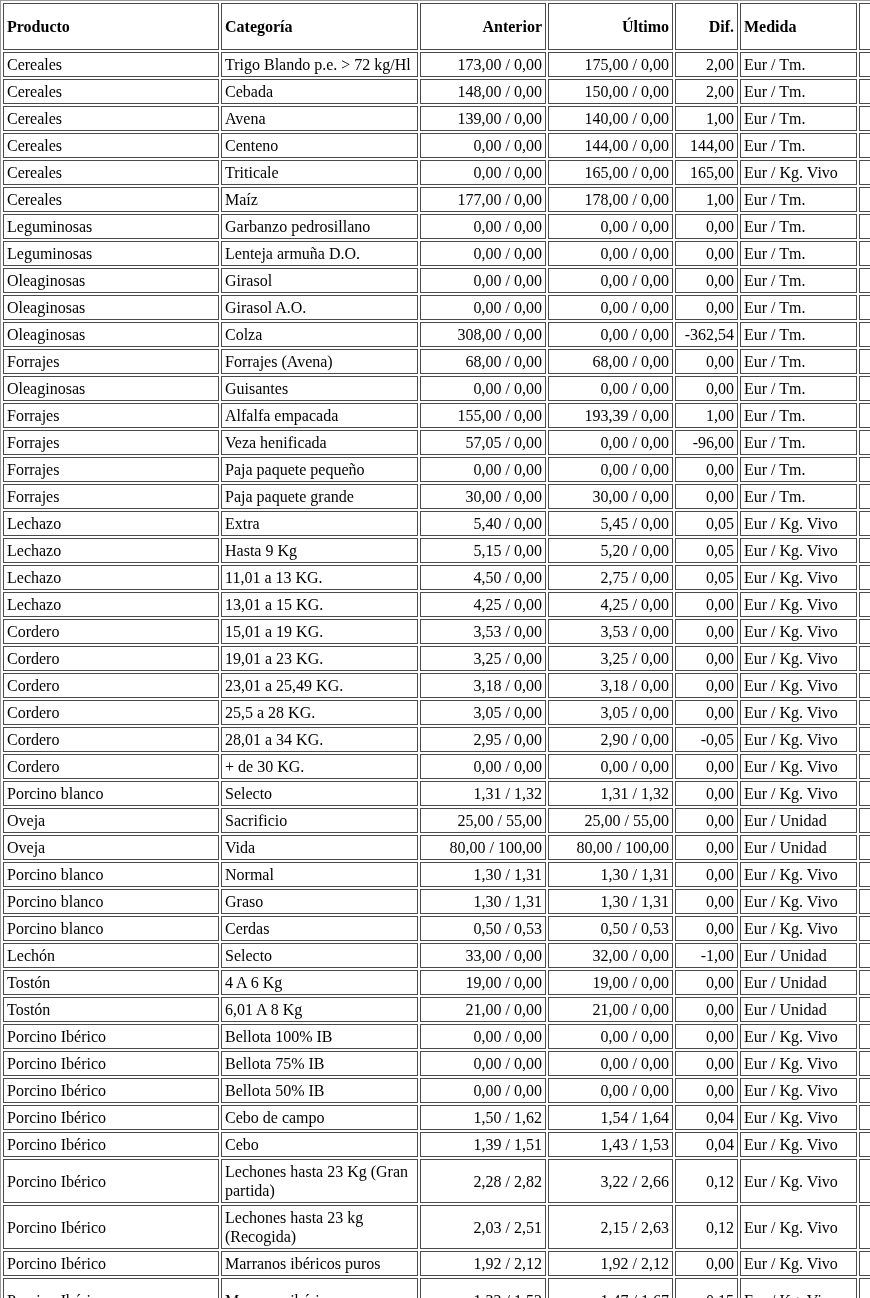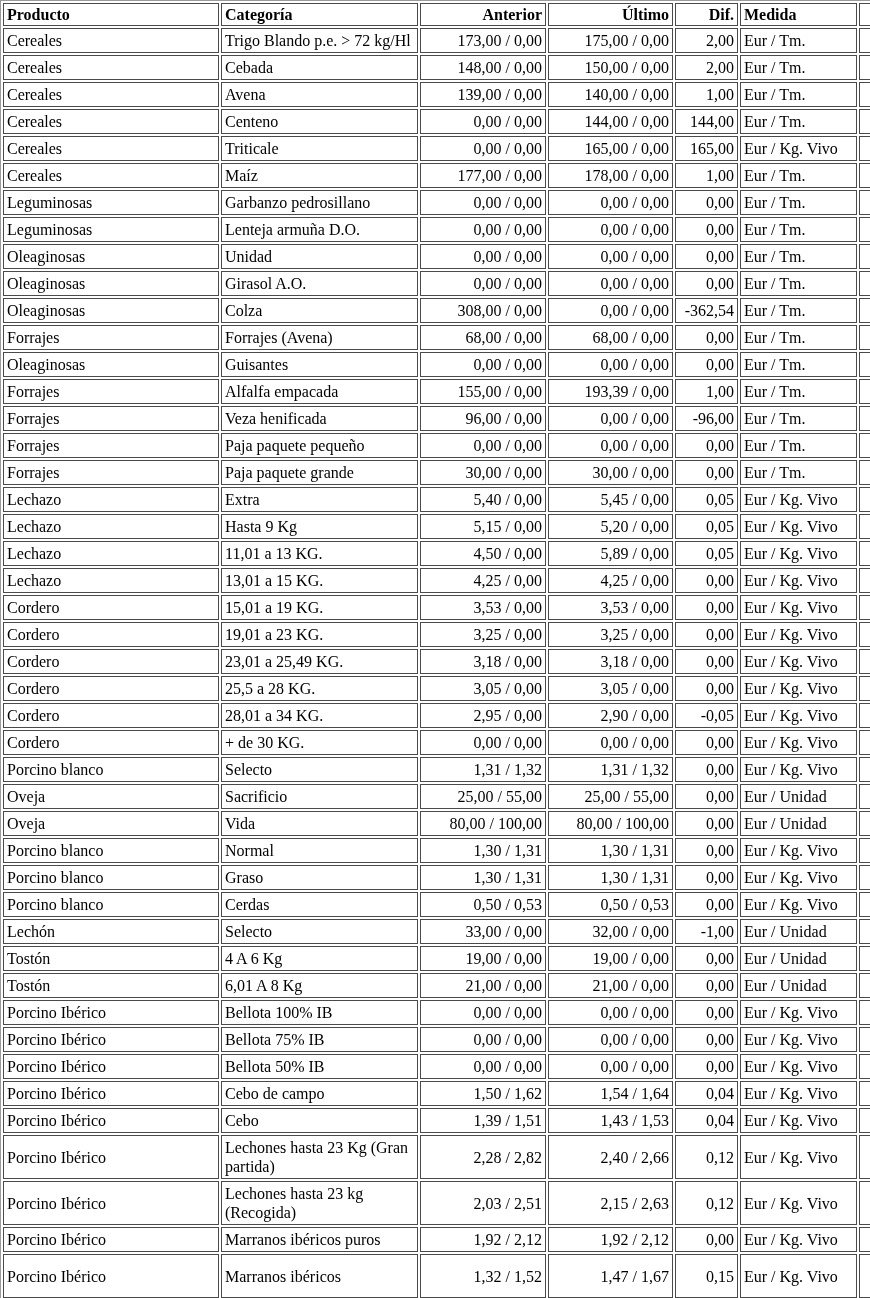--- a/index.html
+++ b/index.html
@@ -21,21 +21,21 @@
   th, td {
     box-sizing: border-box;
     border: 1px solid #4a4a4a;
     font-size: 16px;
     line-height: 19px;
     padding: 2px 3px;
     vertical-align: middle;
     overflow: hidden;
     background: #ffffff;
   }
-  th { font-weight: bold; padding: 1px 3px; }
+  th { font-weight: bold; padding: 13px 3px; }
   .al { text-align: left; }
   .ar { text-align: right; }
   col.c1 { width: 216px; }
   col.c2 { width: 197px; }
   col.c3 { width: 126px; }
   col.c4 { width: 125px; }
   col.c5 { width: 63px; }
   col.c6 { width: 117px; }
   col.c7 { width: 80px; }
   tbody tr:last-child td { height: 44px; }
@@ -132,21 +132,21 @@
         <td class="al">Leguminosas</td>
         <td class="al">Lenteja armuña D.O.</td>
         <td class="ar">0,00 / 0,00</td>
         <td class="ar">0,00 / 0,00</td>
         <td class="ar">0,00</td>
         <td class="al">Eur / Tm.</td>
         <td></td>
       </tr>
       <tr>
         <td class="al">Oleaginosas</td>
-        <td class="al">Unidad</td>
+        <td class="al">Girasol</td>
         <td class="ar">0,00 / 0,00</td>
         <td class="ar">0,00 / 0,00</td>
         <td class="ar">0,00</td>
         <td class="al">Eur / Tm.</td>
         <td></td>
       </tr>
       <tr>
         <td class="al">Oleaginosas</td>
         <td class="al">Girasol A.O.</td>
         <td class="ar">0,00 / 0,00</td>
@@ -187,21 +187,21 @@
         <td class="al">Alfalfa empacada</td>
         <td class="ar">155,00 / 0,00</td>
         <td class="ar">193,39 / 0,00</td>
         <td class="ar">1,00</td>
         <td class="al">Eur / Tm.</td>
         <td></td>
       </tr>
       <tr>
         <td class="al">Forrajes</td>
         <td class="al">Veza henificada</td>
-        <td class="ar">96,00 / 0,00</td>
+        <td class="ar">57,05 / 0,00</td>
         <td class="ar">0,00 / 0,00</td>
         <td class="ar">-96,00</td>
         <td class="al">Eur / Tm.</td>
         <td></td>
       </tr>
       <tr>
         <td class="al">Forrajes</td>
         <td class="al">Paja paquete pequeño</td>
         <td class="ar">0,00 / 0,00</td>
         <td class="ar">0,00 / 0,00</td>
@@ -233,21 +233,21 @@
         <td class="ar">5,15 / 0,00</td>
         <td class="ar">5,20 / 0,00</td>
         <td class="ar">0,05</td>
         <td class="al">Eur / Kg. Vivo</td>
         <td></td>
       </tr>
       <tr>
         <td class="al">Lechazo</td>
         <td class="al">11,01 a 13 KG.</td>
         <td class="ar">4,50 / 0,00</td>
-        <td class="ar">5,89 / 0,00</td>
+        <td class="ar">2,75 / 0,00</td>
         <td class="ar">0,05</td>
         <td class="al">Eur / Kg. Vivo</td>
         <td></td>
       </tr>
       <tr>
         <td class="al">Lechazo</td>
         <td class="al">13,01 a 15 KG.</td>
         <td class="ar">4,25 / 0,00</td>
         <td class="ar">4,25 / 0,00</td>
         <td class="ar">0,00</td>
@@ -431,21 +431,21 @@
         <td class="ar">1,39 / 1,51</td>
         <td class="ar">1,43 / 1,53</td>
         <td class="ar">0,04</td>
         <td class="al">Eur / Kg. Vivo</td>
         <td></td>
       </tr>
       <tr>
         <td class="al">Porcino Ibérico</td>
         <td class="al">Lechones hasta 23 Kg (Gran partida)</td>
         <td class="ar">2,28 / 2,82</td>
-        <td class="ar">2,40 / 2,66</td>
+        <td class="ar">3,22 / 2,66</td>
         <td class="ar">0,12</td>
         <td class="al">Eur / Kg. Vivo</td>
         <td></td>
       </tr>
       <tr>
         <td class="al">Porcino Ibérico</td>
         <td class="al">Lechones hasta 23 kg (Recogida)</td>
         <td class="ar">2,03 / 2,51</td>
         <td class="ar">2,15 / 2,63</td>
         <td class="ar">0,12</td>

